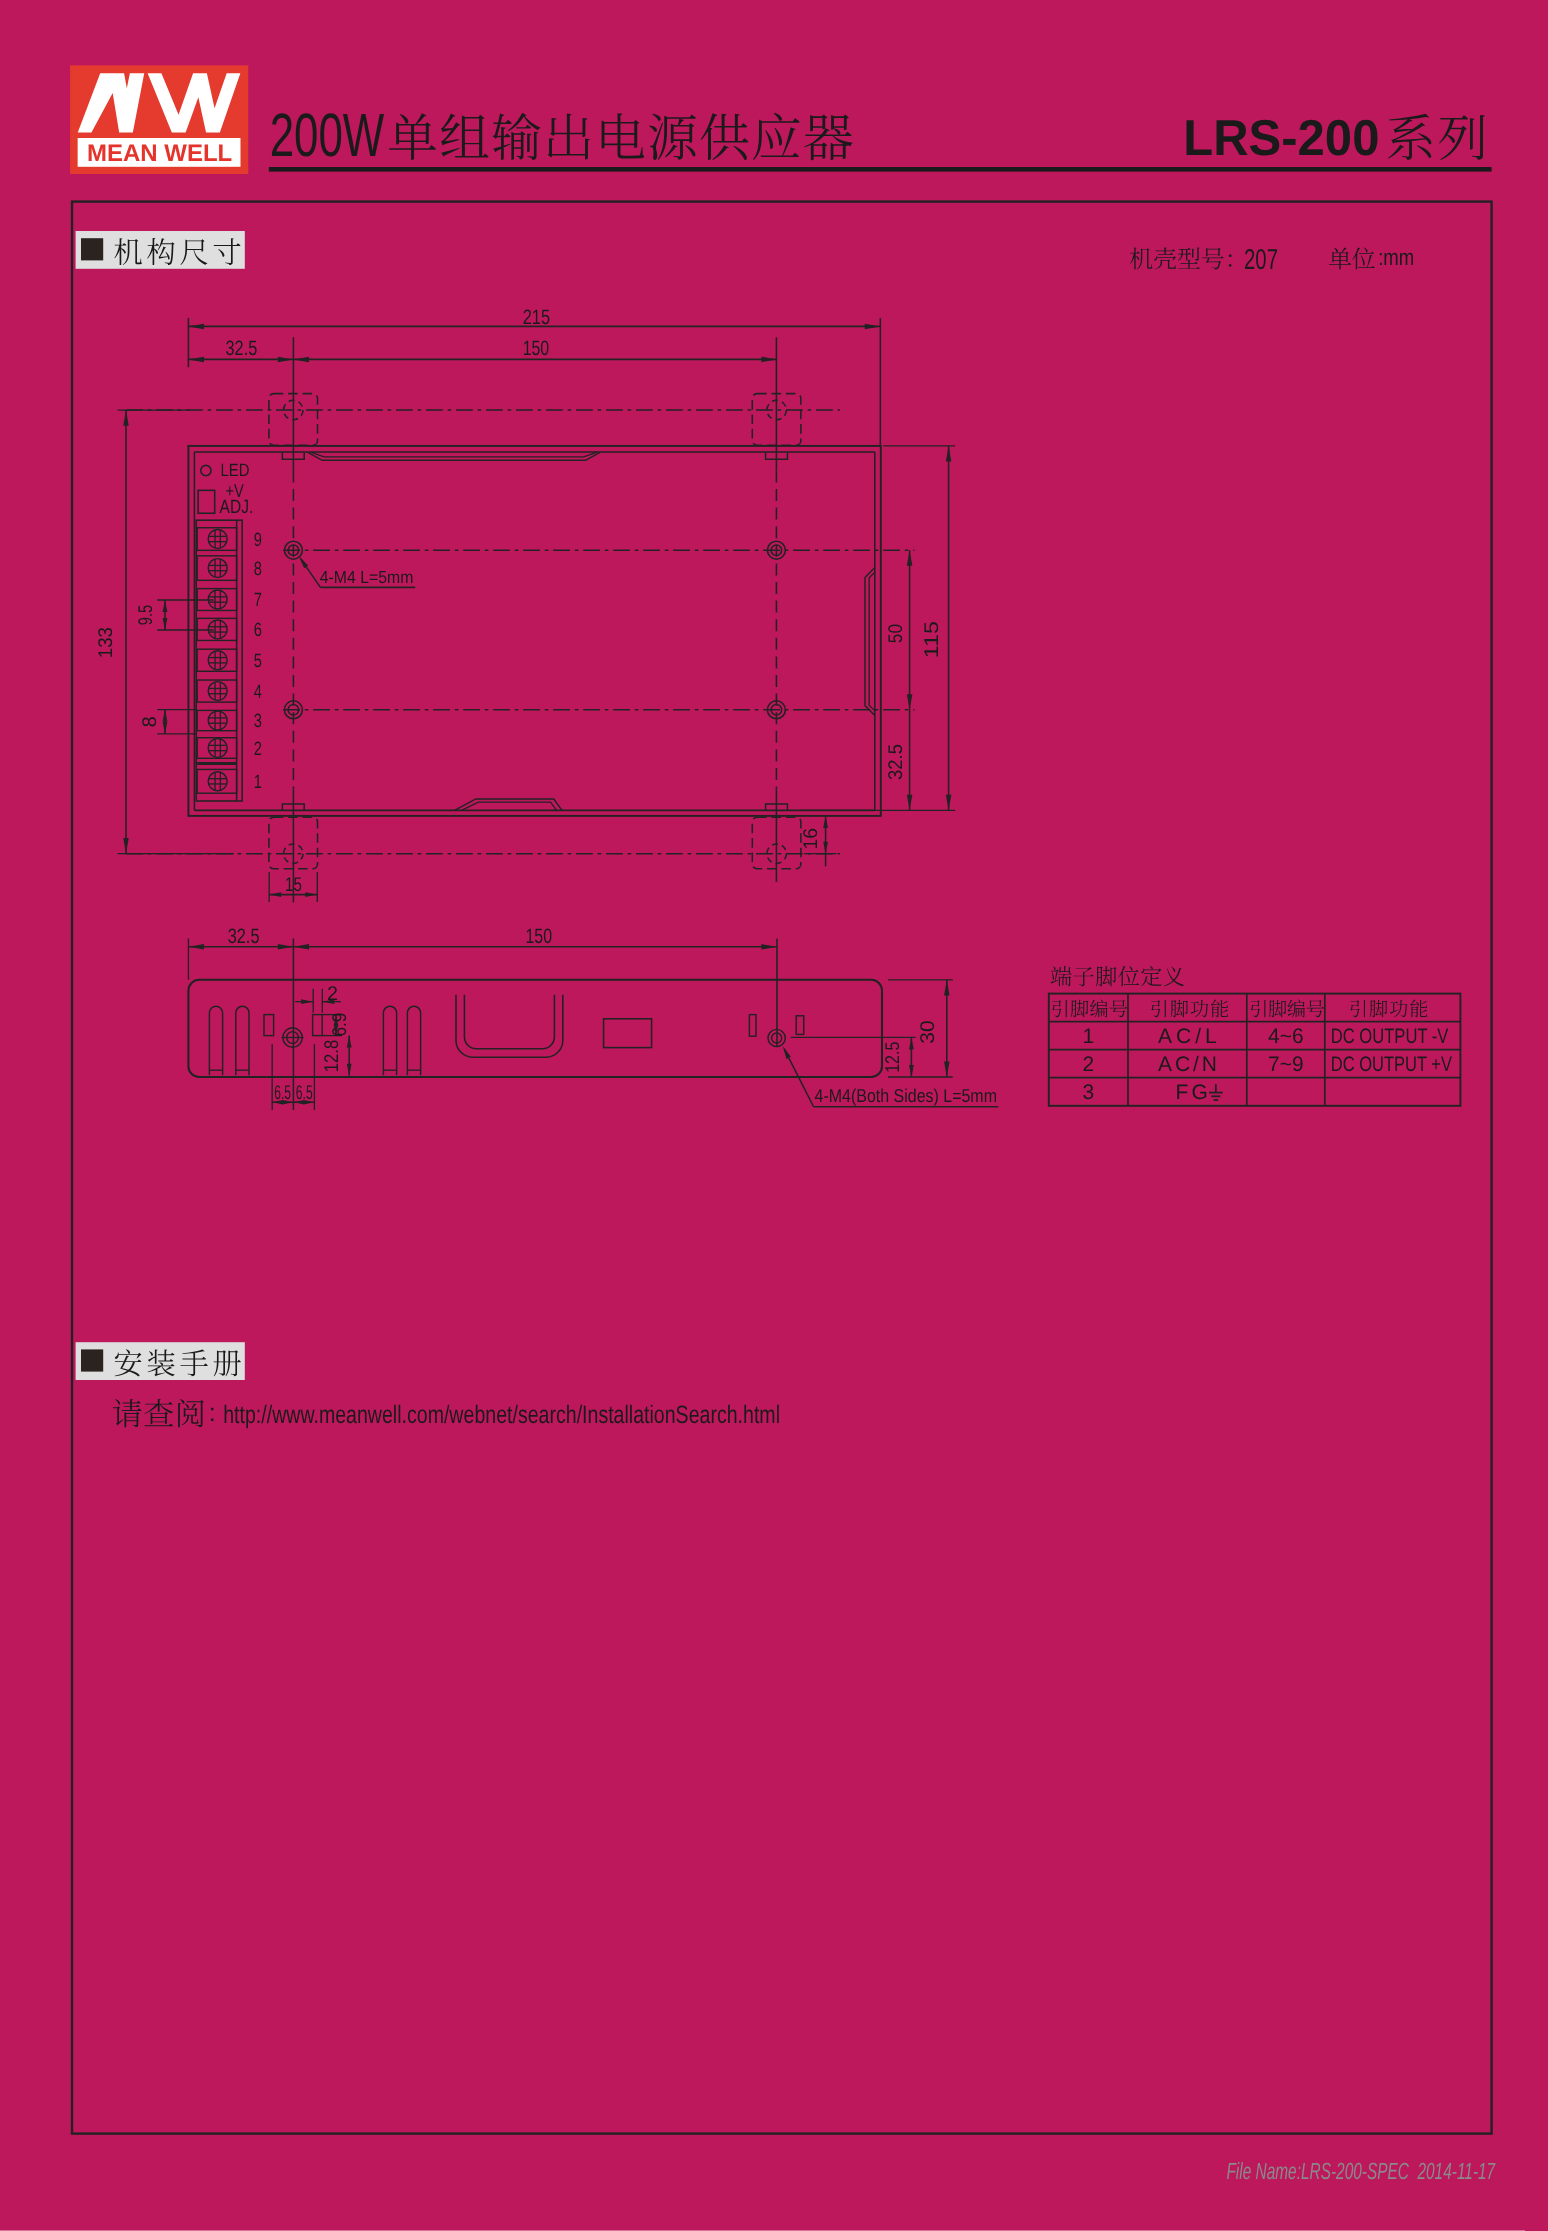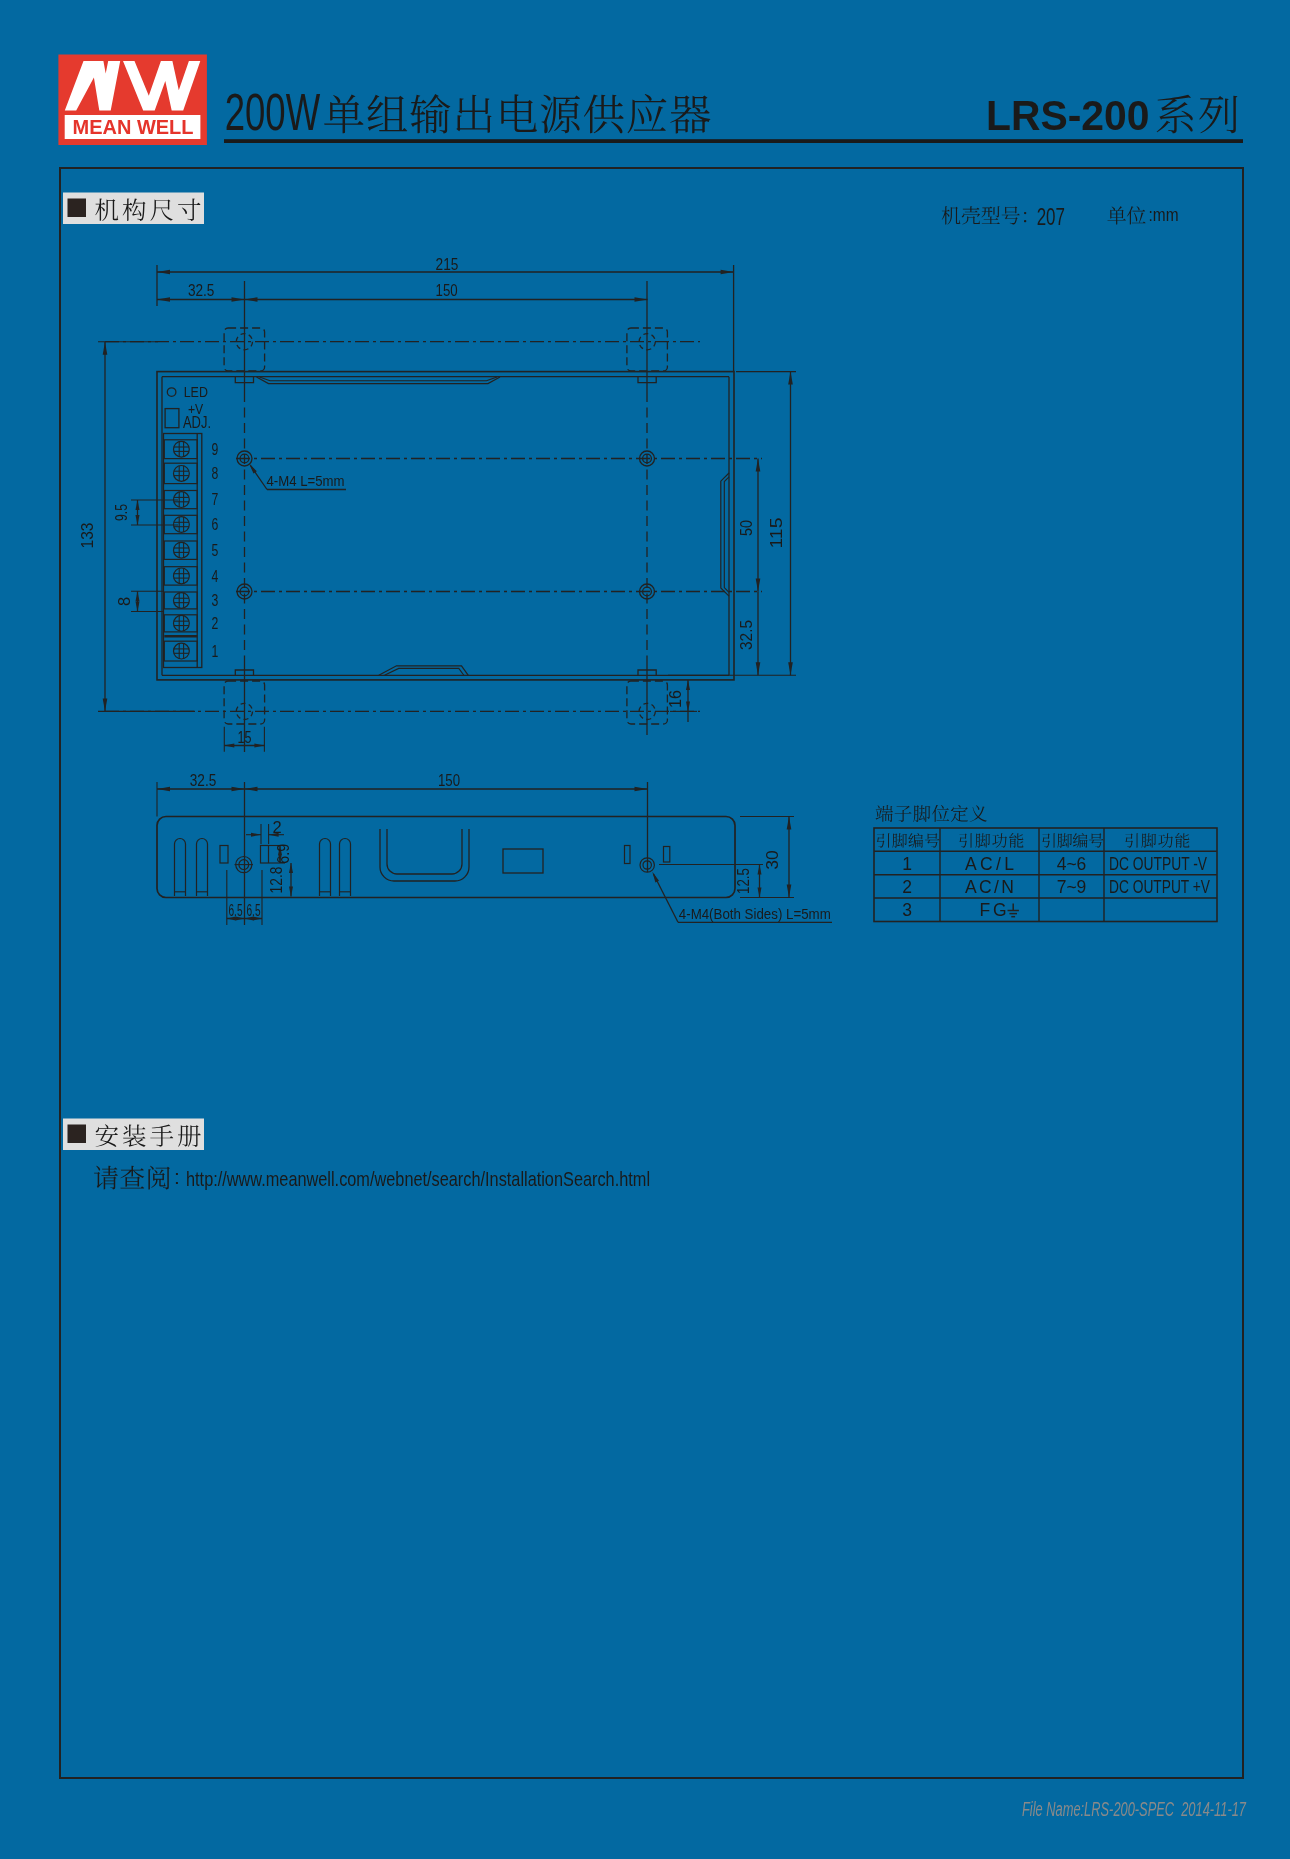--- a/index.html
+++ b/index.html
@@ -1,15 +1,15 @@
 <!DOCTYPE html>
 <html><head><meta charset="utf-8"><title>LRS-200</title>
 <style>
 html,body{margin:0;padding:0;background:#ffffff;}
-#page{position:relative;width:1290px;height:1859px;background:#0369a1;overflow:hidden;}
+#page{position:relative;width:1290px;height:1859px;background:#be185d;overflow:hidden;}
 svg{display:block;}
 </style></head>
 <body>
 <div id="page">
 <svg width="1290" height="1859" viewBox="0 0 1290 1859">
 <defs>
 <path id="g673a" d="M517 768H789V739H517ZM489 768V778V800L557 768H545V419Q545 348 538 279Q531 211 509 146Q488 81 446 24Q403 -32 333 -77L318 -65Q391 -3 428 72Q465 147 477 234Q489 321 489 418ZM746 768H736L770 807L846 742Q840 736 830 732Q820 728 802 725V28Q802 16 806 11Q810 6 823 6H856Q868 6 878 6Q888 6 891 7Q895 8 898 9Q901 11 904 16Q907 22 911 44Q915 65 920 94Q924 122 928 146H941L945 12Q959 7 964 2Q969 -4 969 -13Q969 -31 946 -38Q923 -46 857 -46H811Q784 -46 770 -40Q756 -34 751 -21Q746 -7 746 13ZM42 618H318L361 674Q361 674 369 667Q377 661 389 650Q402 639 415 627Q429 615 440 605Q438 589 414 589H50ZM199 618H262V602Q235 476 182 363Q130 250 52 158L37 170Q77 233 108 307Q139 381 162 460Q185 539 199 618ZM212 834 304 824Q302 813 295 806Q287 799 268 796V-54Q268 -58 261 -63Q254 -69 245 -72Q235 -76 224 -76H212ZM268 495Q321 475 353 451Q386 428 402 405Q418 382 421 363Q424 344 417 332Q411 320 398 318Q385 315 369 326Q362 352 343 381Q325 411 302 438Q279 466 257 487Z"></path>
 <path id="g6784" d="M669 516Q665 506 651 500Q637 495 612 503L638 512Q625 477 603 434Q582 390 556 345Q531 300 503 258Q476 216 449 183L447 193H484Q480 166 470 149Q461 132 449 127L414 205Q414 205 423 207Q432 210 436 214Q456 243 478 287Q499 331 519 379Q539 428 555 474Q571 520 580 554ZM430 199Q461 200 512 204Q562 208 625 214Q687 219 752 226L754 209Q704 198 623 179Q542 161 452 145ZM662 372Q708 332 736 294Q763 257 776 224Q789 192 790 167Q792 142 785 128Q778 113 766 111Q754 109 740 122Q739 161 724 205Q709 249 688 291Q668 334 648 366ZM618 812Q616 804 607 797Q599 791 582 791Q551 687 505 593Q459 498 402 431L387 440Q415 490 441 554Q467 618 488 691Q509 764 523 838ZM852 662 888 702 960 641Q949 629 918 626Q915 488 910 376Q905 265 896 182Q887 99 875 46Q862 -7 845 -29Q825 -53 797 -65Q768 -77 736 -77Q736 -63 732 -51Q729 -39 718 -32Q707 -24 679 -17Q652 -10 623 -6L624 13Q646 10 673 8Q701 5 725 4Q750 2 761 2Q777 2 784 4Q792 7 800 16Q820 35 832 119Q845 203 852 342Q860 481 863 662ZM884 662V632H490L503 662ZM266 483Q312 460 340 436Q367 411 380 388Q393 365 394 347Q395 328 387 317Q380 306 367 304Q354 303 340 314Q335 341 321 370Q307 400 289 428Q271 456 253 476ZM301 831Q300 820 293 813Q285 806 266 803V-54Q266 -58 259 -64Q252 -70 243 -74Q233 -78 223 -78H211V841ZM260 590Q233 462 180 347Q126 232 42 141L28 155Q72 217 105 291Q139 364 163 444Q186 524 201 606H260ZM351 661Q351 661 364 650Q377 639 396 623Q414 607 429 592Q425 576 404 576H50L42 606H308Z"></path>
 <path id="g5c3a" d="M742 759 777 797 853 738Q848 732 836 727Q825 722 809 719V400Q809 397 801 392Q793 388 782 384Q771 380 761 380H752V759ZM495 466Q507 402 536 335Q565 269 617 206Q669 143 751 86Q833 29 952 -16L950 -28Q926 -30 910 -39Q893 -47 887 -72Q775 -21 701 43Q626 108 581 178Q536 249 512 321Q488 393 477 462ZM785 759V730H231V759ZM776 468V438H231V468ZM205 769V791L274 759H262V525Q262 468 259 407Q255 345 243 282Q232 218 209 156Q185 93 147 35Q109 -23 52 -74L38 -61Q91 3 124 73Q158 144 175 219Q193 294 199 371Q205 448 205 525V759Z"></path>
 <path id="g5bf8" d="M209 472Q275 439 316 404Q358 368 379 335Q400 301 405 274Q410 246 403 228Q396 211 380 207Q365 203 346 217Q340 259 316 304Q292 349 260 391Q228 433 196 463ZM43 602H815L866 667Q866 667 875 659Q884 652 899 640Q913 628 929 615Q946 601 959 589Q955 573 932 573H52ZM632 836 726 826Q725 816 716 808Q708 801 690 799V18Q690 -1 687 -17Q683 -32 671 -44Q659 -57 636 -65Q613 -73 574 -78Q571 -63 564 -53Q558 -42 546 -34Q530 -26 503 -20Q476 -14 432 -9V7Q432 7 447 6Q461 5 483 4Q506 2 530 0Q554 -2 573 -3Q592 -4 601 -4Q619 -4 625 3Q632 9 632 23Z"></path>

